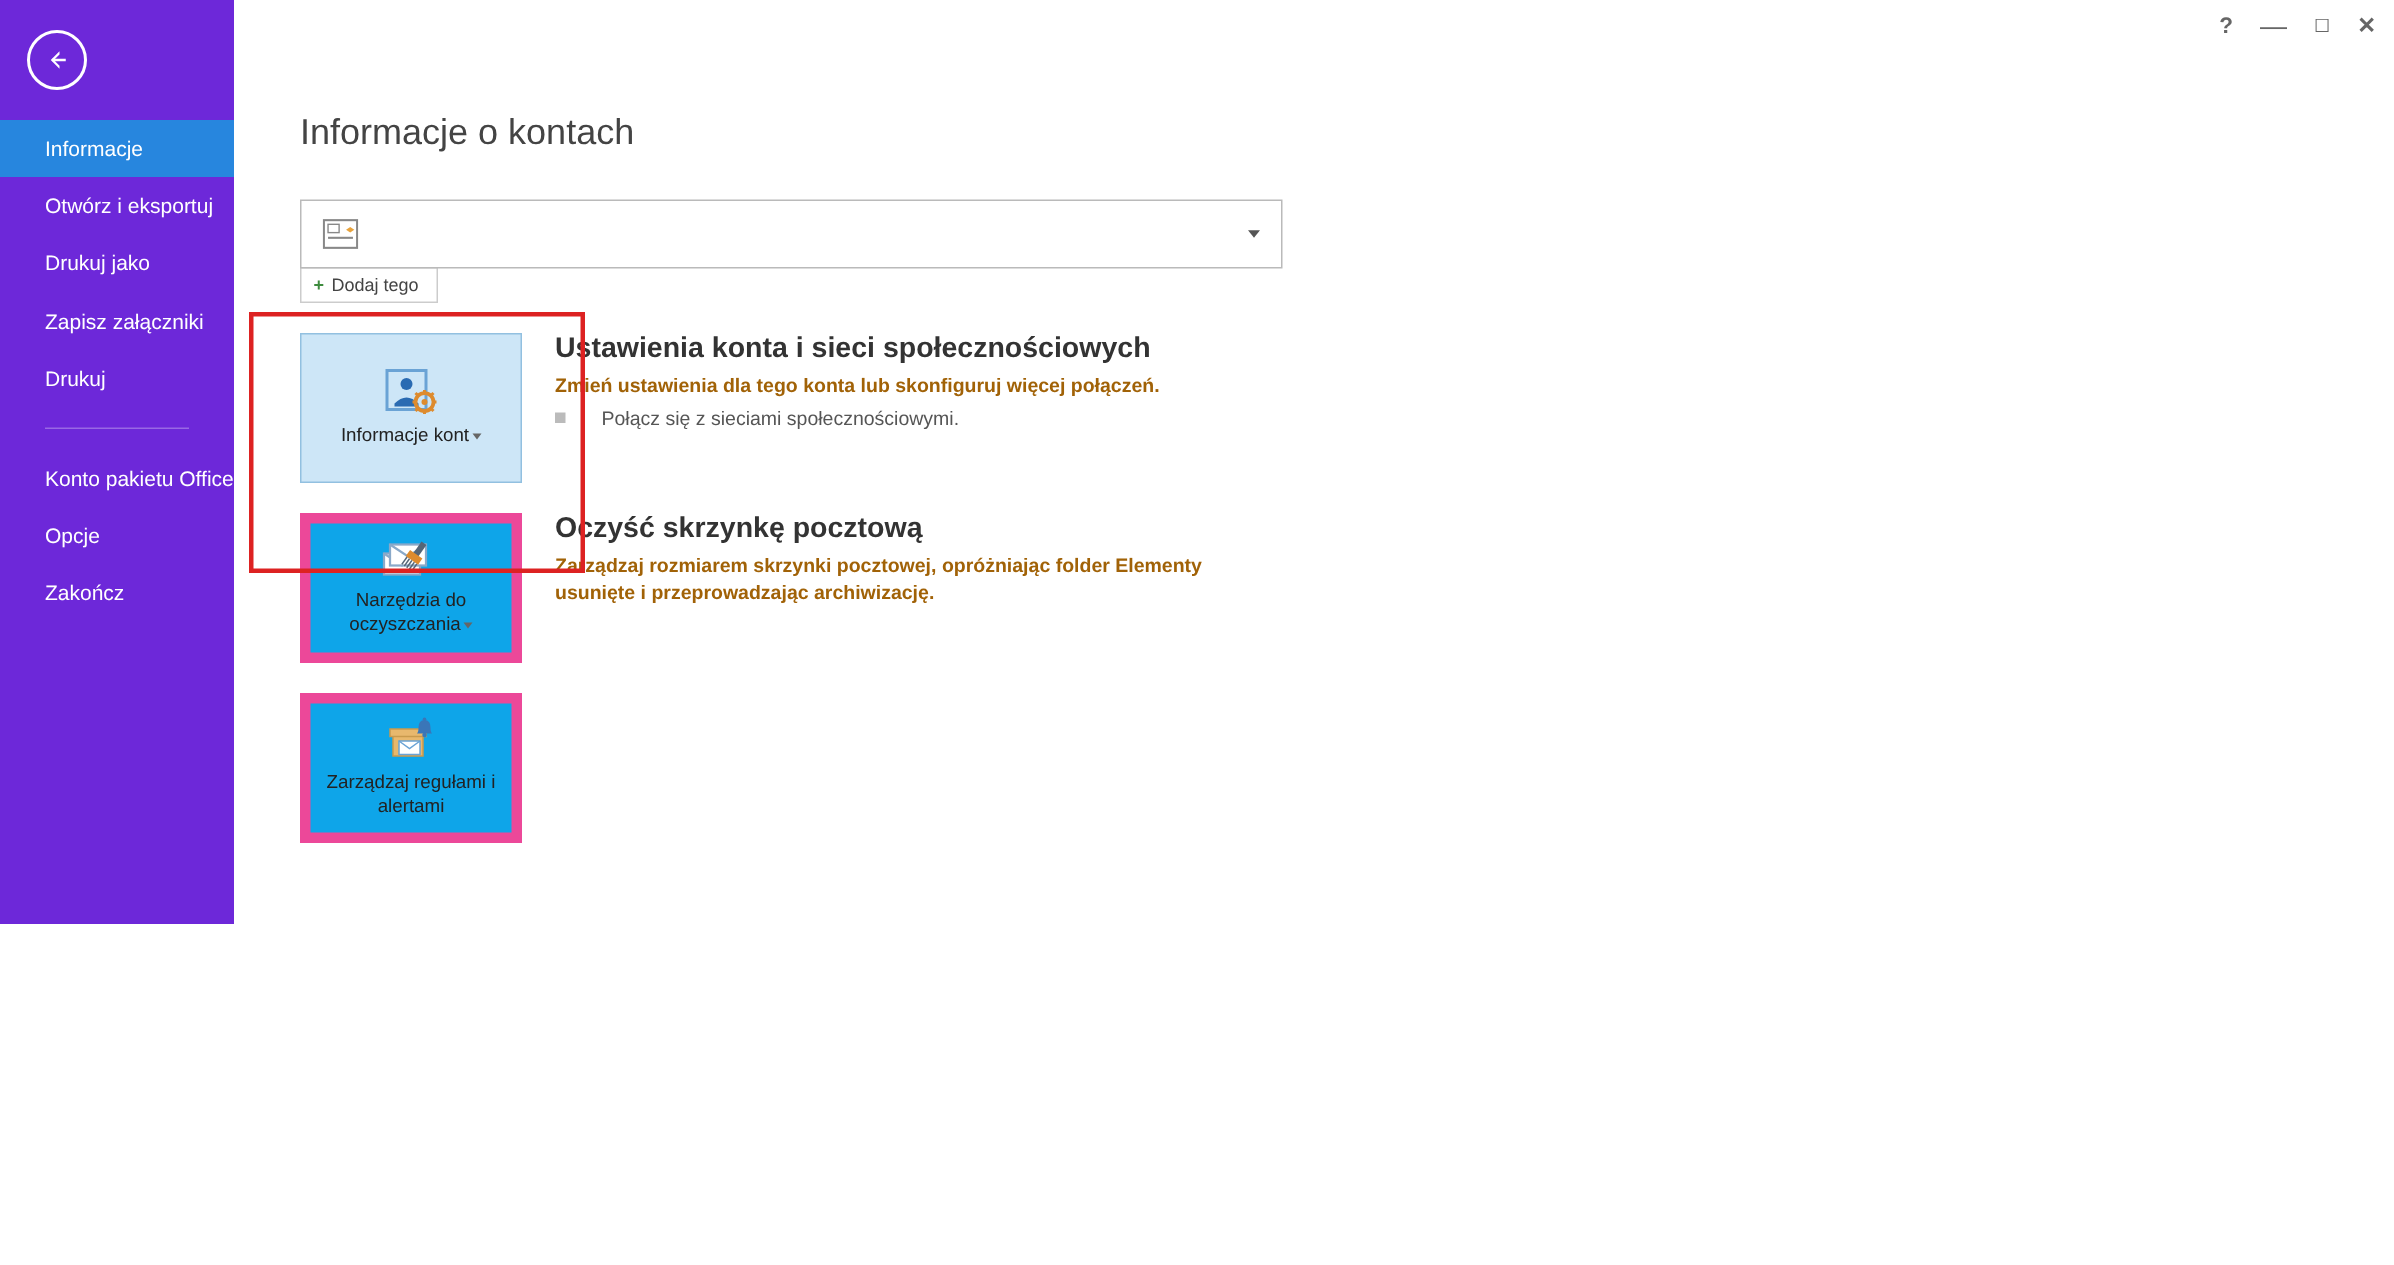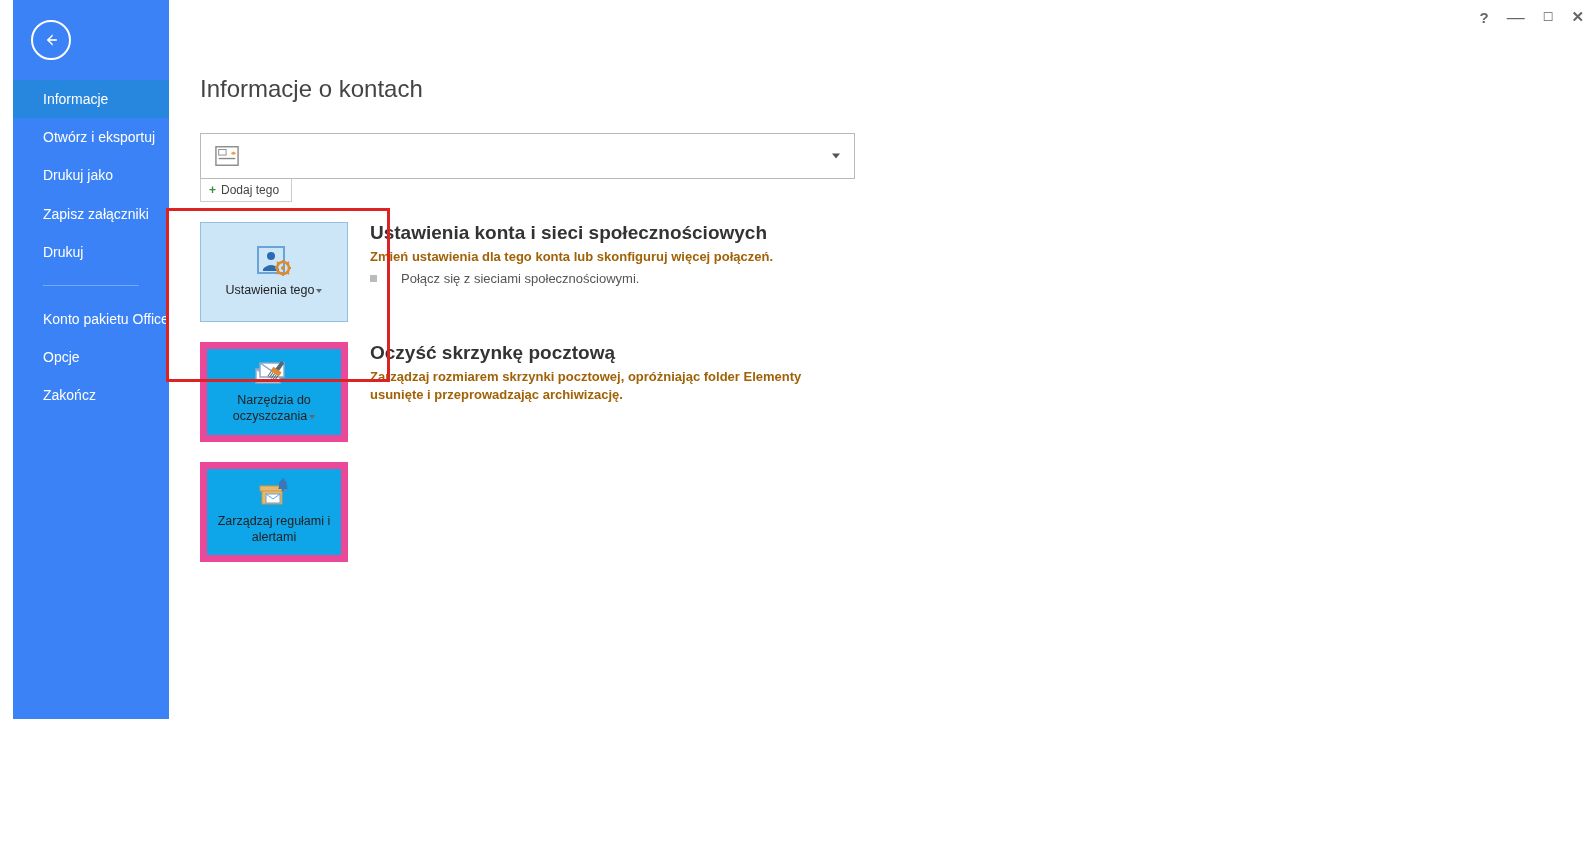--- a/index.html
+++ b/index.html
@@ -5,21 +5,21 @@
 * { margin: 0; padding: 0; box-sizing: border-box; font-family: "Segoe UI", Arial, sans-serif; }
 body { width: 1596px; height: 843px; background: #fff; overflow: hidden; position: relative; }
 
 .titlebar-controls { position: absolute; top: 8px; right: 12px; display: flex; gap: 18px; align-items: center; color: #666; }
 .titlebar-controls span { cursor: pointer; font-size: 14px; }
 .titlebar-controls .help { font-weight: bold; font-size: 15px; }
 .titlebar-controls .min { font-size: 18px; line-height: 8px; }
 .titlebar-controls .max { font-size: 12px; }
 .titlebar-controls .close { font-size: 15px; font-weight: bold; }
 
-.sidebar { position: absolute; left: 13px; top: 0; width: 156px; height: 719px; background: #3b82f6; color: #fff; }
+.sidebar { position: absolute; left: 0; top: 0; width: 156px; height: 616px; background: #6d28d9; color: #fff; }
 .back-btn { width: 40px; height: 40px; border: 2px solid #fff; border-radius: 50%; margin: 20px 0 20px 18px; display: flex; align-items: center; justify-content: center; cursor: pointer; }
 .back-btn svg { width: 20px; height: 20px; fill: #fff; }
 
 .sidebar-item { padding: 10px 0 10px 30px; font-size: 14px; cursor: pointer; line-height: 1.3; }
 .sidebar-item.active { background: #2786de; }
 .sidebar-divider { border-top: 1px solid rgba(255,255,255,0.3); margin: 14px 30px 14px 30px; }
 
 .content { position: absolute; left: 200px; top: 75px; width: 1200px; }
 .page-title { font-size: 24px; color: #444; font-weight: 300; margin-bottom: 30px; }
 
@@ -109,21 +109,21 @@
               <line x1="27" y1="29" x2="27" y2="31"></line>
               <line x1="19" y1="23" x2="21" y2="23"></line>
               <line x1="33" y1="23" x2="35" y2="23"></line>
               <line x1="21" y1="17" x2="23" y2="19"></line>
               <line x1="31" y1="27" x2="33" y2="29"></line>
               <line x1="31" y1="19" x2="33" y2="17"></line>
               <line x1="21" y1="29" x2="23" y2="27"></line>
             </g>
           </svg>
       </span>
-      <span class="btn-label"><span>Ustawienia tego</span><span class="caret-small"></span></span>
+      <span class="btn-label"><span>Informacje kont</span><span class="caret-small"></span></span>
     </div>
     <div class="section-text">
       <h2 class="section-heading">Ustawienia konta i sieci społecznościowych</h2>
       <p class="section-desc">Zmień ustawienia dla tego konta lub skonfiguruj więcej połączeń.</p>
       <div class="bullet-row">
         <span class="sq"></span>
         <span>Połącz się z sieciami społecznościowymi.</span>
       </div>
     </div>
   </div>

